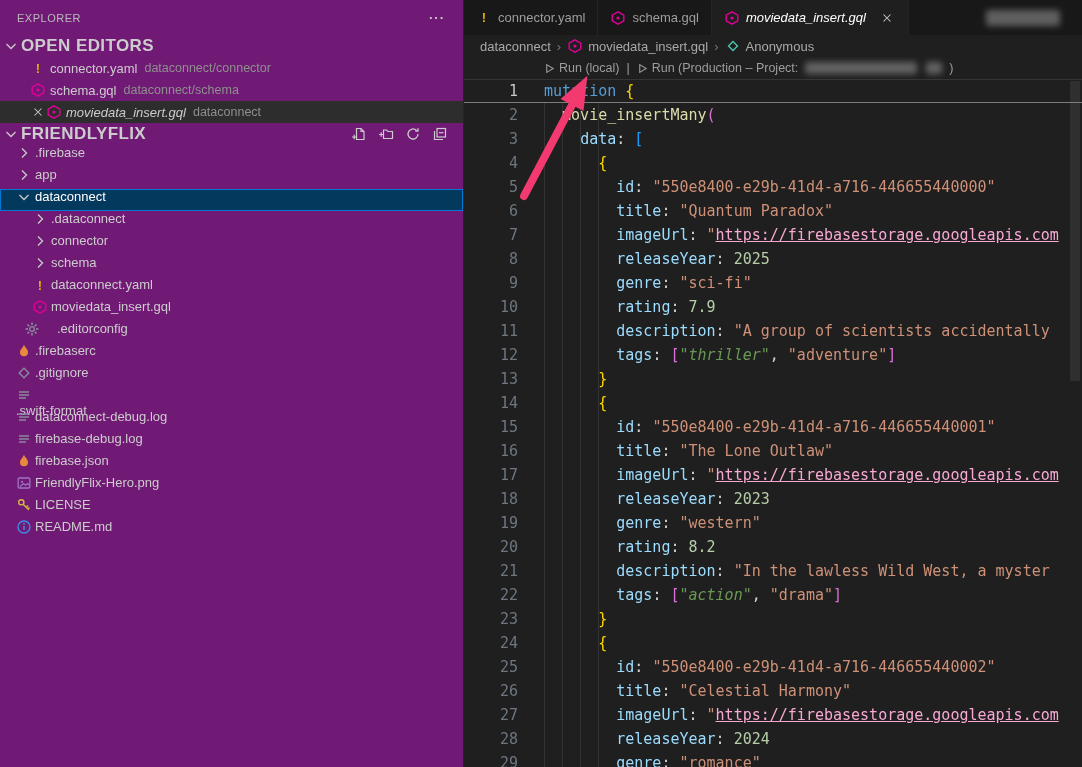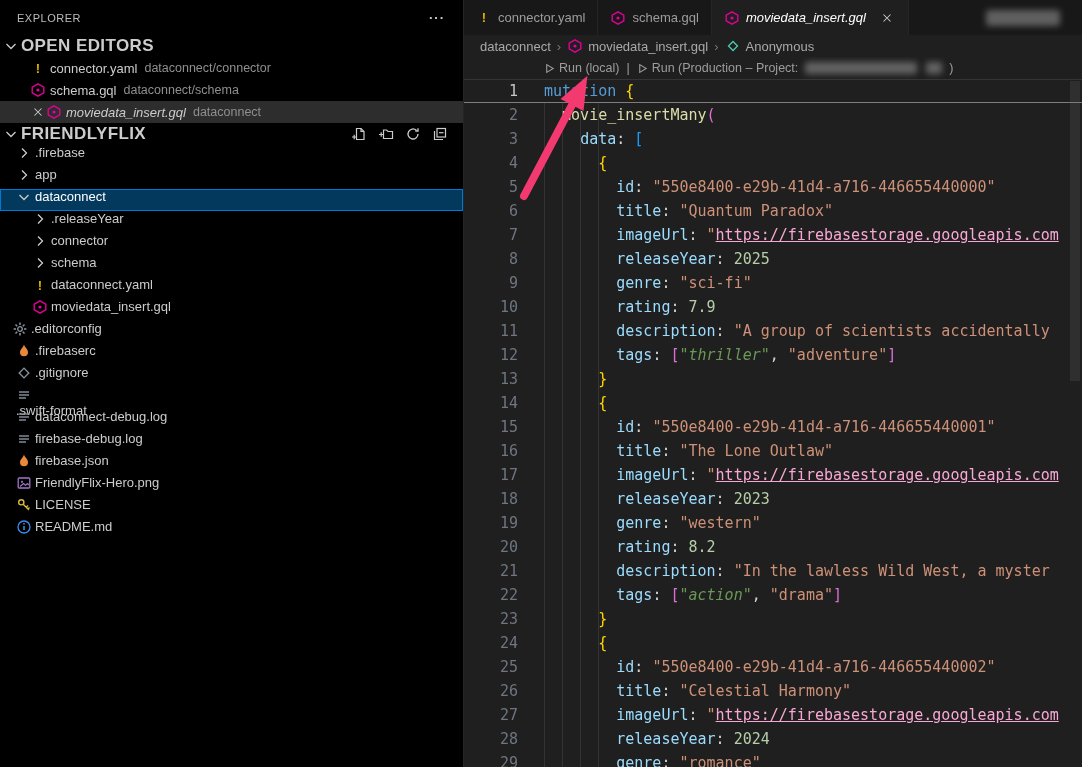--- a/index.html
+++ b/index.html
@@ -1,20 +1,20 @@
 <!DOCTYPE html>
 <html lang="en"><head>
 <meta charset="utf-8">
 <style>
   html,body{margin:0;padding:0;width:1082px;height:767px;overflow:hidden;}
   body{background:#1f1f1f;font-family:"Liberation Sans",sans-serif;color:#cccccc;position:relative;}
   .app{display:flex;width:1082px;height:767px;}
 
   
-  .sidebar{width:464px;flex:none;background:#000000;box-sizing:border-box;border-right:1px solid #252525;font-size:13px;overflow:hidden;}
+  .sidebar{width:464px;flex:none;background:#701a75;box-sizing:border-box;border-right:1px solid #252525;font-size:13px;overflow:hidden;}
   .sidebar-title{height:35px;display:flex;align-items:center;justify-content:space-between;padding:0 18px 0 17px;font-size:11px;color:#bbbbbb;letter-spacing:.5px;}
   .more{color:#cccccc;font-weight:700;letter-spacing:1px;cursor:pointer;font-size:13px;}
   .section-header{height:22px;display:flex;align-items:center;font-size:17px;font-weight:700;color:#cccccc;padding-left:3px;cursor:pointer;}
   .section-title{margin-left:2px;letter-spacing:.4px;}
   .header-actions{margin-left:auto;display:flex;gap:9px;padding-right:14px;}
   .act{width:18px;height:18px;display:inline-flex;align-items:center;justify-content:center;cursor:pointer;}
   .fi{width:16px;height:16px;display:inline-flex;align-items:center;justify-content:center;flex:none;}
   .warn-bang{color:#ddb100;font-weight:700;font-size:13px;}
   .icon-slot{width:16px;height:16px;display:inline-flex;align-items:center;justify-content:center;flex:none;}
 
@@ -171,21 +171,21 @@
           <div class="tree-row selected" style="padding-left: 16px;">
             <svg class="fi" width="16" height="16" viewBox="0 0 16 16">
               <polyline points="3.5,6 8,10.5 12.5,6" fill="none" stroke="#cccccc" stroke-width="1.3"></polyline>
             </svg>
             <span class="tree-label">dataconnect</span>
           </div>
           <div class="tree-row" style="padding-left: 32px;">
             <svg class="fi" width="16" height="16" viewBox="0 0 16 16">
               <polyline points="6,3.5 10.5,8 6,12.5" fill="none" stroke="#cccccc" stroke-width="1.3"></polyline>
             </svg>
-            <span class="tree-label">.releaseYear</span>
+            <span class="tree-label">.dataconnect</span>
           </div>
           <div class="tree-row" style="padding-left: 32px;">
             <svg class="fi" width="16" height="16" viewBox="0 0 16 16">
               <polyline points="6,3.5 10.5,8 6,12.5" fill="none" stroke="#cccccc" stroke-width="1.3"></polyline>
             </svg>
             <span class="tree-label">connector</span>
           </div>
           <div class="tree-row" style="padding-left: 32px;">
             <svg class="fi" width="16" height="16" viewBox="0 0 16 16">
               <polyline points="6,3.5 10.5,8 6,12.5" fill="none" stroke="#cccccc" stroke-width="1.3"></polyline>
@@ -196,21 +196,21 @@
             <span class="fi warn-bang">!</span>
             <span class="tree-label">dataconnect.yaml</span>
           </div>
           <div class="tree-row" style="padding-left: 32px;">
             <svg class="fi" width="16" height="16" viewBox="0 0 16 16">
               <polygon points="8,1.8 13.8,5.1 13.8,10.9 8,14.2 2.2,10.9 2.2,5.1" fill="none" stroke="#e10098" stroke-width="1.4"></polygon>
               <circle cx="8" cy="8" r="1.6" fill="#e10098"></circle>
             </svg>
             <span class="tree-label">moviedata_insert.gql</span>
           </div>
-          <div class="tree-row" style="padding-left: 12px;">
+          <div class="tree-row" style="padding-left: 24px; gap: 14px;">
             <svg class="fi" width="16" height="16" viewBox="0 0 16 16">
               <circle cx="8" cy="8" r="2.3" fill="none" stroke="#8b949e" stroke-width="1.3"></circle>
               <g stroke="#8b949e" stroke-width="1.5">
                 <line x1="8" y1="1.6" x2="8" y2="4"></line>
                 <line x1="8" y1="12" x2="8" y2="14.4"></line>
                 <line x1="1.6" y1="8" x2="4" y2="8"></line>
                 <line x1="12" y1="8" x2="14.4" y2="8"></line>
                 <line x1="3.5" y1="3.5" x2="5.2" y2="5.2"></line>
                 <line x1="10.8" y1="10.8" x2="12.5" y2="12.5"></line>
                 <line x1="12.5" y1="3.5" x2="10.8" y2="5.2"></line>

